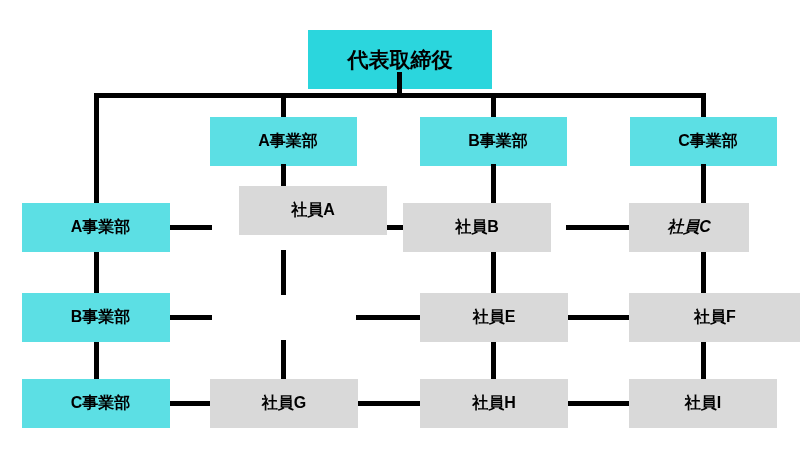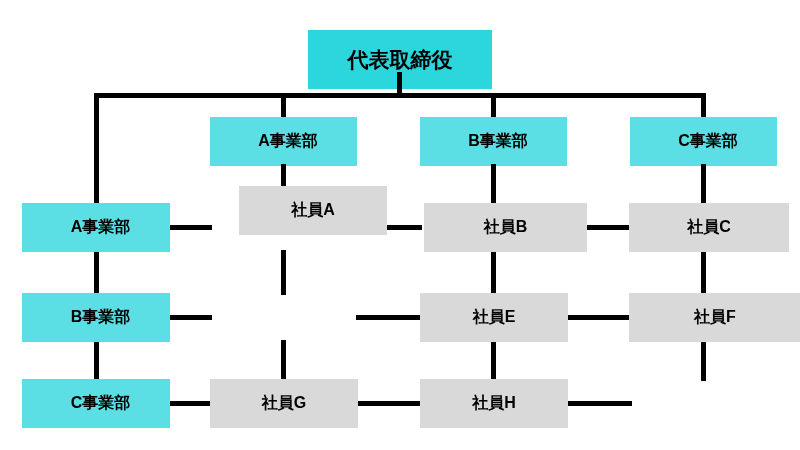--- a/index.html
+++ b/index.html
@@ -80,22 +80,23 @@
 
   <div class="line" style="left:168px;top:401px;width:44px;height:5px;"></div>
   <div class="line" style="left:356px;top:401px;width:66px;height:5px;"></div>
   <div class="line" style="left:566px;top:401px;width:66px;height:5px;"></div>
 
   <div class="node division" style="left:22px;top:203px;width:148px;height:49px;">A事業部</div>
   <div class="node division" style="left:22px;top:293px;width:148px;height:49px;">B事業部</div>
   <div class="node division" style="left:22px;top:379px;width:148px;height:49px;">C事業部</div>
 
   <div class="node employee" style="left:210px;top:186px;width:148px;height:49px;margin-left:29px;">社員A</div>
-  <div class="node employee" style="left:424px;top:203px;width:163px;height:49px;">社員B</div>
-  <div class="node employee" style="left:629px;top:203px;width:160px;height:49px;">社員C</div>
+  <div class="node employee" style="left:403px;top:203px;width:148px;height:49px;">社員B</div>
+  <div class="node employee" style="left:629px;top:203px;width:120px;height:49px;font-style:italic;">社員C</div>
 
   <div class="node employee" style="left:420px;top:293px;width:148px;height:49px;">社員E</div>
   <div class="node employee" style="left:629px;top:293px;width:172px;height:49px;">社員F</div>
 
   <div class="node employee" style="left:420px;top:379px;width:148px;height:49px;">社員H</div>
   <div class="node employee" style="left:210px;top:379px;width:148px;height:49px;">社員G</div>
+  <div class="node employee" style="left:629px;top:379px;width:148px;height:49px;">社員I</div>
 
 </div>
 
 </body></html>

